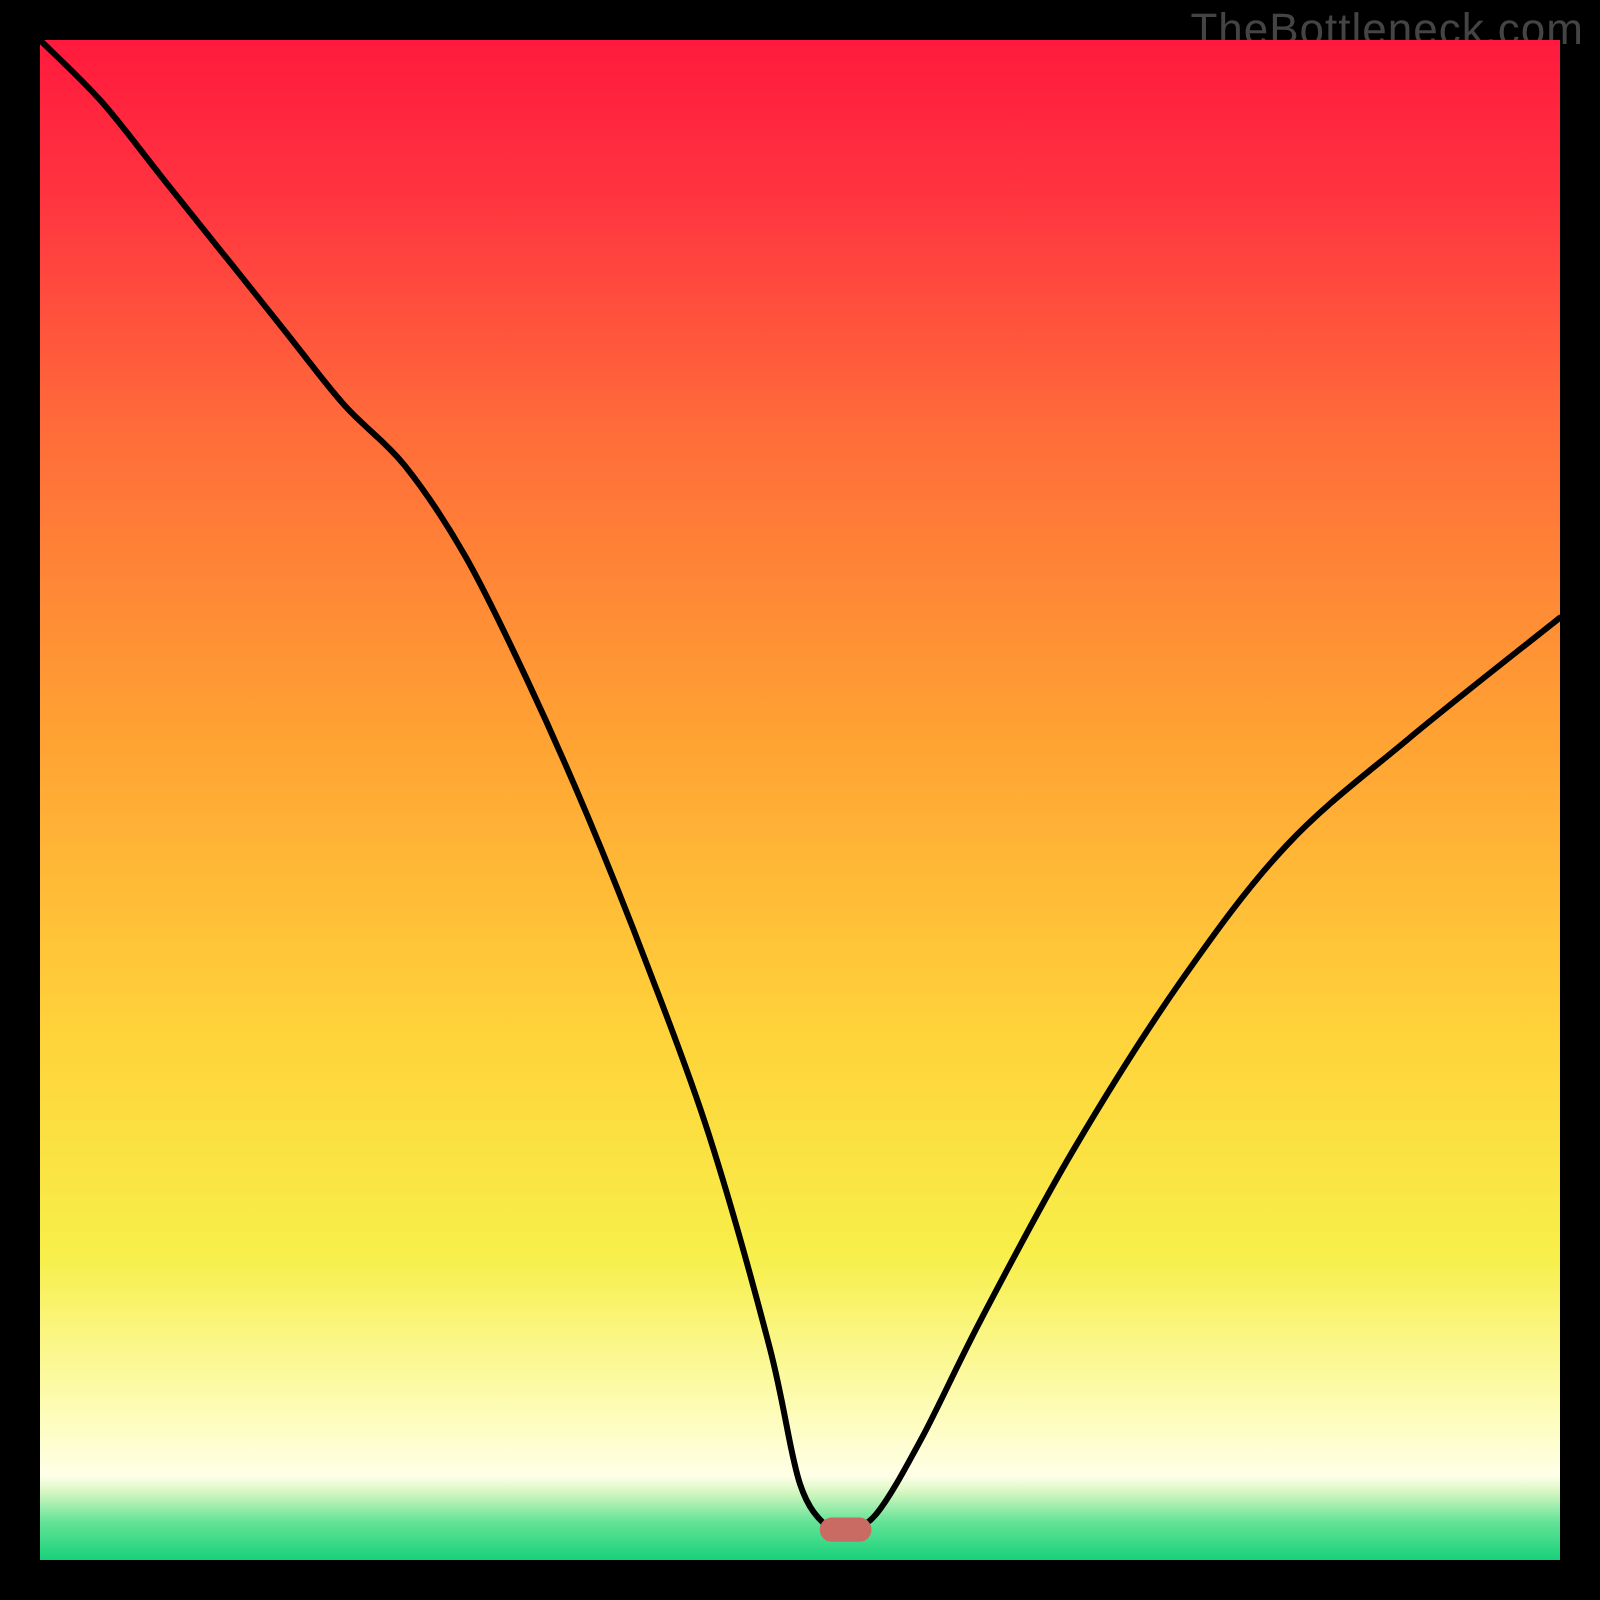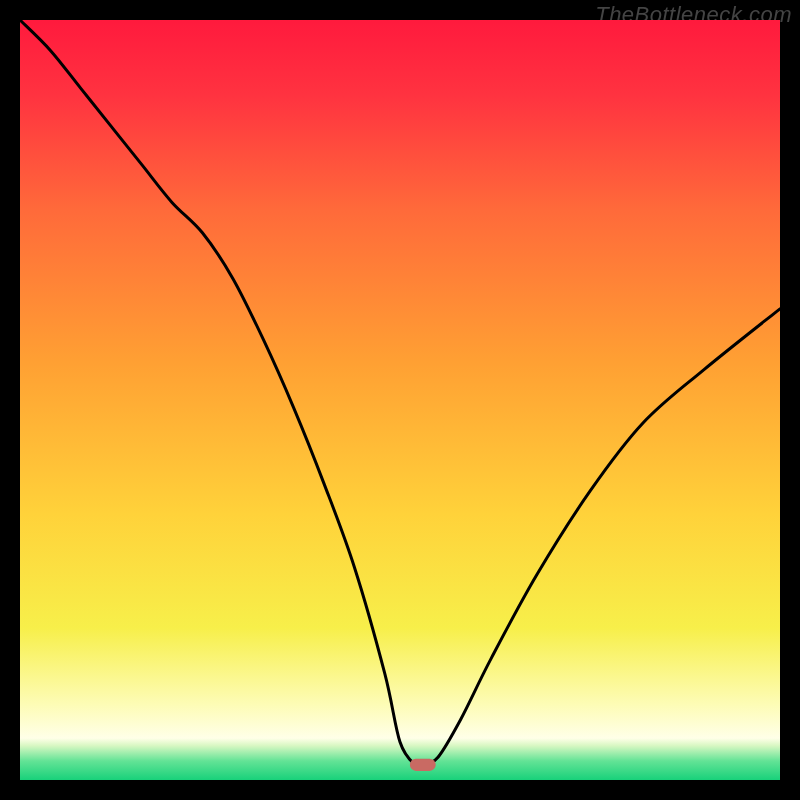--- a/index.html
+++ b/index.html
@@ -9,21 +9,20 @@
     height: 800px;
     overflow: hidden;
     background: #000;
     font-family: Arial, Helvetica, sans-serif;
   }
   .frame {
     position: relative;
     width: 800px;
     height: 649px;
     background: #000;
-    font-style: italic;
   }
   .plot {
     position: absolute;
     left: 20px;
     top: 20px;
     width: 760px;
     height: 760px;
     overflow: hidden;
   }
   .watermark {

